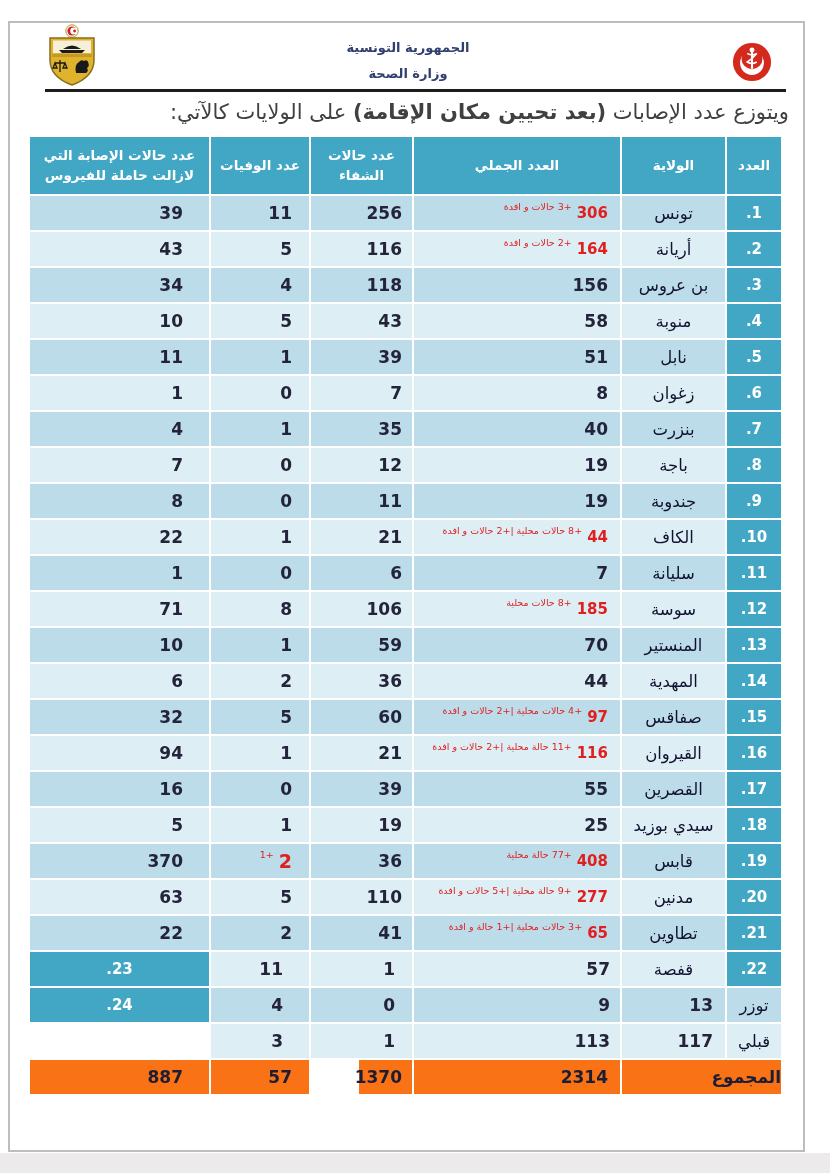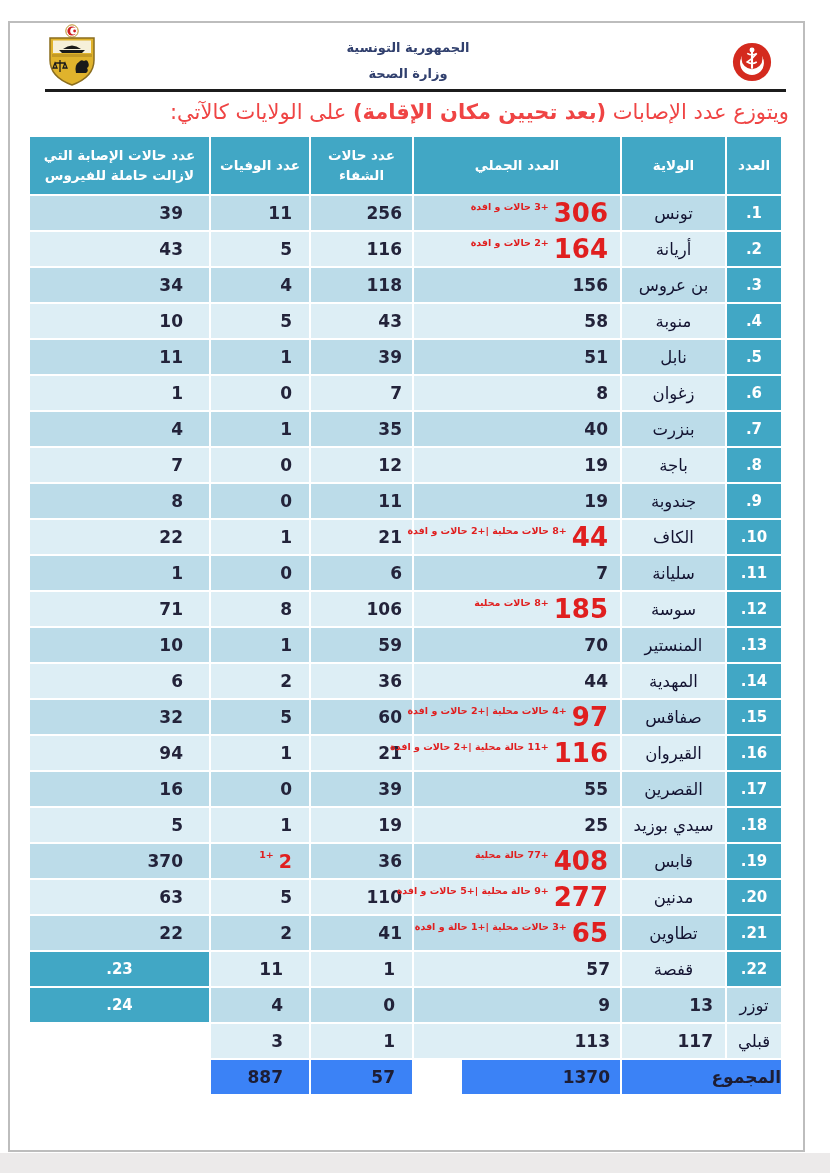--- a/index.html
+++ b/index.html
@@ -16,21 +16,21 @@
   
   .crest{position:absolute;left:46px;top:23px;}
   .letterhead{position:absolute;left:0;top:41px;width:816px;text-align:center;
     color:#31406e;font-weight:bold;font-size:13px;line-height:1;}
   .letterhead .lh-line{margin:0 0 13px 0;}
   .moh-logo{position:absolute;left:731px;top:41px;}
   .rule{position:absolute;left:45px;top:89px;width:741px;height:3px;background:#1c1c1c;}
 
   .doc-title{
     position:absolute;right:41px;top:96px;width:770px;direction:rtl;text-align:right;
-    font-size:21px;color:#ef4444;line-height:1.55;
+    font-size:21px;color:#404040;line-height:1.55;
   }
   .doc-title .t-bold{font-weight:bold;}
 
   
   .tbl{
     position:absolute;left:40px;top:137px;width:741px;direction:rtl;
     display:grid;
     grid-template-columns:54px 103px 206px 101px 98px 179px;
     grid-template-rows:57px repeat(25,34px);
     gap:2px;background:#ffffff;
@@ -48,33 +48,33 @@
   .band-b{background:#ddeef5;}
   .c-state{justify-content:center;font-weight:normal;font-size:16.5px;color:#121230;}
   .c-total{padding-inline-start:12px;}
   .c-recovered{padding-inline-start:10px;}
   .c-deaths{padding-inline-start:17px;}
   .c-active{padding-inline-start:26px;}
   .c-total,.c-recovered,.c-deaths,.c-active{
     justify-content:flex-start;font-weight:bold;font-size:17px;color:#23233a;
   }
   .cell .v{font-weight:bold;}
-  .cell.red .v{color:#e01f1f;font-size:26px;}
+  .cell.red .v{color:#e01f1f;font-size:15px;}
   .c-deaths.red .v{font-size:19px;}
   .note{
-    font-size:9.5px;color:#e01f1f;font-weight:bold;position:relative;top:-7px;
+    font-size:9.5px;color:#e01f1f;font-weight:normal;position:relative;top:-7px;
     margin-inline-start:5px;white-space:nowrap;letter-spacing:0;
   }
   .note:empty{display:none;}
   
   .fc-label{
     grid-column:span 2;background:#3ea4c3;color:#ffffff;font-weight:bold;
     font-size:18px;justify-content:center;
   }
-  .fc{background:#3b82f6;font-weight:bold;font-size:17px;color:#1d1d33;justify-content:flex-start;}
+  .fc{background:#f97316;font-weight:bold;font-size:17px;color:#1d1d33;justify-content:flex-start;}
   .f-total{padding-inline-start:12px;}
   .f-recovered{padding-inline-start:10px;margin-left:48px;}
   .f-deaths{padding-inline-start:17px;}
   .f-active{padding-inline-start:26px;}
 </style>
 </head>
 <body>
 
 <div class="frame"></div>
 <div class="below-strip"></div>
@@ -483,16 +483,17 @@
   <div class="cell c-recovered band band-b">
       <span class="v">113</span>
     </div>
   <div class="cell c-deaths band band-b">
       <span class="v">1</span>
     </div>
   <div class="cell c-active band band-b">
       <span class="v">3</span>
     </div>
 <div class="fc fc-label" id="footer-start">المجموع</div>
+  <div class="fc f-total">2314</div>
   <div class="fc f-recovered">1370</div>
   <div class="fc f-deaths">57</div>
   <div class="fc f-active">887</div>
 </div>
 
 </body></html>

